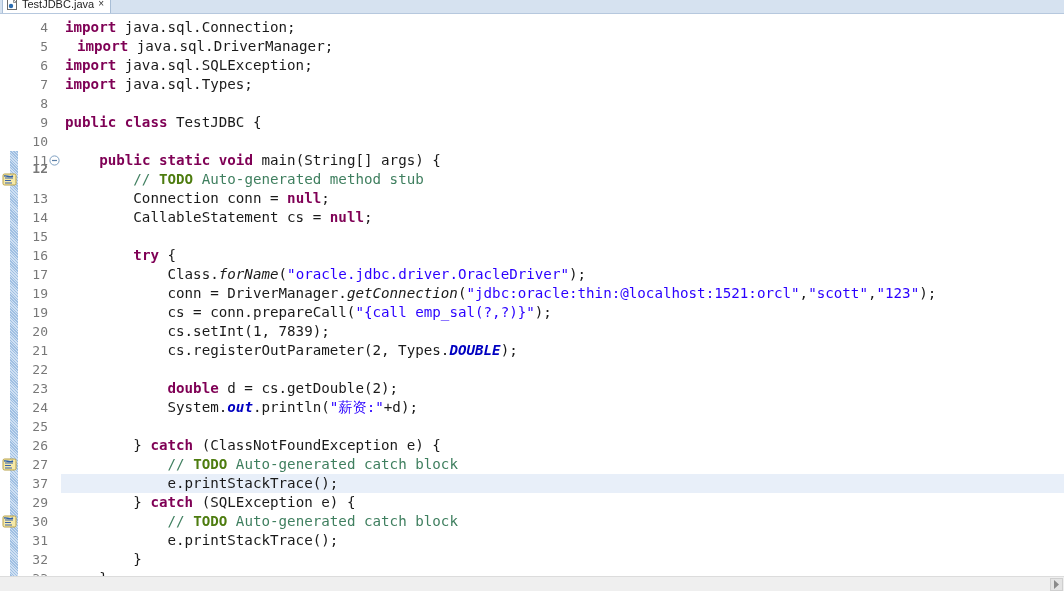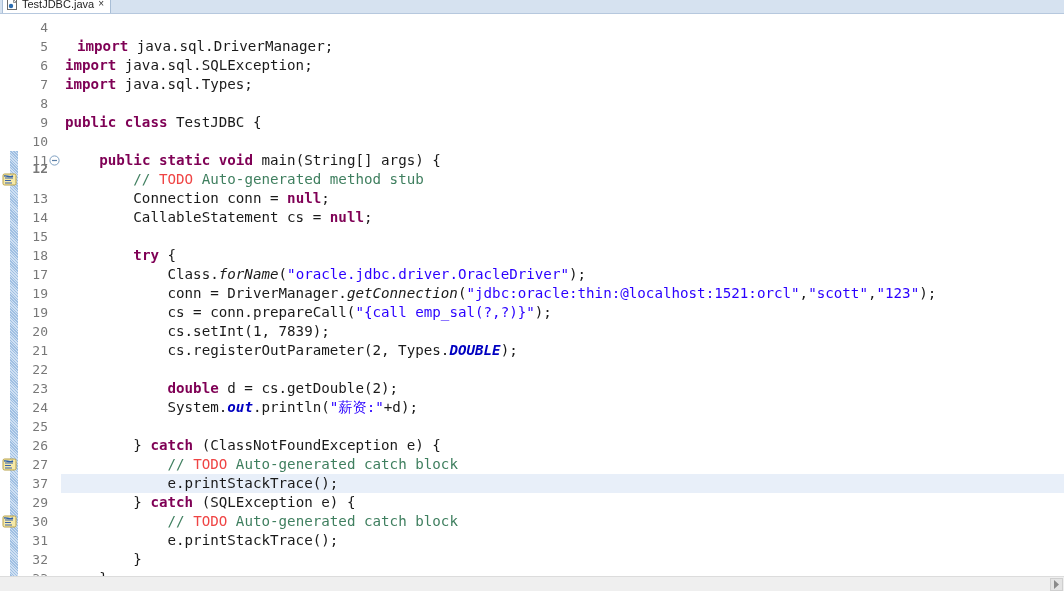--- a/index.html
+++ b/index.html
@@ -159,21 +159,21 @@
     padding-left: 4px;
   }
   .code-line.current {
     background: #e8eff9;
   }
 
   
   .kw   { color: #7f0055; font-weight: bold; }
   .str  { color: #2a00ff; }
   .cmt  { color: #3f7f5f; }
-  .todo { color: #ef4444; font-weight: normal; }
+  .todo { color: #4d7c0f; font-weight: bold; }
   .sfld { font-style: italic; font-weight: bold; color: #0000c0; }
   .mth  { font-style: italic; }
   .plain{ color: #1a1a1a; }
 
   
   .hscroll {
     position: absolute;
     left: 0; bottom: 0;
     width: 1064px;
     height: 15px;
@@ -252,21 +252,21 @@
         <div class="lineno" style="top: 41px;">6</div>
         <div class="lineno" style="top: 60px;">7</div>
         <div class="lineno" style="top: 79px;">8</div>
         <div class="lineno" style="top: 98px;">9</div>
         <div class="lineno" style="top: 117px;">10</div>
         <div class="lineno" style="top: 136px;">11</div>
         <div class="lineno" style="top: 144px; font-weight: bold;">12</div>
         <div class="lineno" style="top: 174px;">13</div>
         <div class="lineno" style="top: 193px;">14</div>
         <div class="lineno" style="top: 212px;">15</div>
-        <div class="lineno" style="top: 231px;">18</div>
+        <div class="lineno" style="top: 231px;">16</div>
         <div class="lineno" style="top: 250px;">17</div>
         <div class="lineno" style="top: 269px;">19</div>
         <div class="lineno" style="top: 288px;">19</div>
         <div class="lineno" style="top: 307px;">20</div>
         <div class="lineno" style="top: 326px;">21</div>
         <div class="lineno" style="top: 345px;">22</div>
         <div class="lineno" style="top: 364px;">23</div>
         <div class="lineno" style="top: 383px;">24</div>
         <div class="lineno" style="top: 402px;">25</div>
         <div class="lineno" style="top: 421px;">26</div>
@@ -282,20 +282,21 @@
     <div class="fold-col" id="fold-col">
         <div class="fold-marker" style="top: 140px;">
           <svg width="11" height="11" viewBox="0 0 11 11">
             <circle cx="5.5" cy="5.5" r="4.6" fill="#ffffff" stroke="#7d9ec0" stroke-width="1"></circle>
             <path d="M3 5.5 L8 5.5" stroke="#5b7fa6" stroke-width="1.2"></path>
           </svg>
         </div>
       </div>
 
     <div class="code-area" id="code-area">
+        <div class="code-line" style="position: absolute; top: 3px; left: 0px; right: 0px;"><span class="plain"></span><span class="kw">import</span><span class="plain"> java.sql.Connection;</span></div>
         <div class="code-line" style="position: absolute; top: 22px; left: 12px; right: 0px;"><span class="plain"></span><span class="kw">import</span><span class="plain"> java.sql.DriverManager;</span></div>
         <div class="code-line" style="position: absolute; top: 41px; left: 0px; right: 0px;"><span class="plain"></span><span class="kw">import</span><span class="plain"> java.sql.SQLException;</span></div>
         <div class="code-line" style="position: absolute; top: 60px; left: 0px; right: 0px;"><span class="plain"></span><span class="kw">import</span><span class="plain"> java.sql.Types;</span></div>
         <div class="code-line" style="position: absolute; top: 79px; left: 0px; right: 0px;">&nbsp;</div>
         <div class="code-line" style="position: absolute; top: 98px; left: 0px; right: 0px;"><span class="kw">public class</span><span class="plain"> TestJDBC {</span></div>
         <div class="code-line" style="position: absolute; top: 117px; left: 0px; right: 0px;">&nbsp;</div>
         <div class="code-line" style="position: absolute; top: 136px; left: 0px; right: 0px;"><span class="plain">    </span><span class="kw">public static void</span><span class="plain"> main(String[] args) {</span></div>
         <div class="code-line" style="position: absolute; top: 155px; left: 0px; right: 0px;"><span class="cmt">        // </span><span class="todo">TODO</span><span class="cmt"> Auto-generated method stub</span></div>
         <div class="code-line" style="position: absolute; top: 174px; left: 0px; right: 0px;"><span class="plain">        Connection conn = </span><span class="kw">null</span><span class="plain">;</span></div>
         <div class="code-line" style="position: absolute; top: 193px; left: 0px; right: 0px;"><span class="plain">        CallableStatement cs = </span><span class="kw">null</span><span class="plain">;</span></div>

